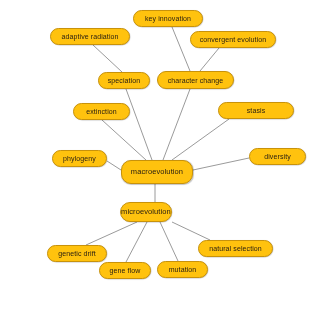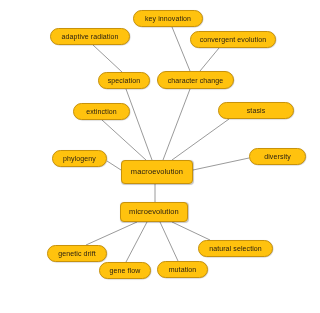--- a/index.html
+++ b/index.html
@@ -40,21 +40,21 @@
     color: #2b2112;
     font-size: 7px;
     line-height: 1;
     white-space: nowrap;
     letter-spacing: 0.1px;
     box-shadow: 0.5px 0.5px 0.8px rgba(0,0,0,0.22);
     z-index: 2;
   }
   .node.hub {
     font-size: 7.5px;
-    border-radius: 4px;
+    border-radius: 10px;
   }
 </style>
 </head>
 <body>
 
 <div id="canvas">
   <svg id="edges" viewBox="0 0 320 313" xmlns="http://www.w3.org/2000/svg">
       <line x1="172" y1="27" x2="190" y2="71" stroke="#808080"></line>
       <line x1="93" y1="45" x2="122" y2="72" stroke="#808080"></line>
       <line x1="219" y1="48" x2="200" y2="71" stroke="#808080"></line>
@@ -94,21 +94,21 @@
       </div>
       <div class="node" style="left: 52px; top: 150px; width: 55px; height: 17px; background: rgb(255, 194, 14); border-color: rgb(200, 146, 10); color: rgb(43, 33, 18);">
         <span>phylogeny</span>
       </div>
       <div class="node hub" style="left: 121px; top: 160px; width: 72px; height: 24px; background: rgb(255, 194, 14); border-color: rgb(200, 146, 10); color: rgb(43, 33, 18);">
         <span>macroevolution</span>
       </div>
       <div class="node" style="left: 249px; top: 148px; width: 57px; height: 17px; background: rgb(255, 194, 14); border-color: rgb(200, 146, 10); color: rgb(43, 33, 18);">
         <span>diversity</span>
       </div>
-      <div class="node hub" style="left: 120px; top: 202px; width: 68px; height: 20px; background: rgb(255, 194, 14); border-color: rgb(200, 146, 10); color: rgb(43, 33, 18);">
+      <div class="node hub" style="left: 120px; top: 202px; width: 52px; height: 20px; background: rgb(255, 194, 14); border-color: rgb(200, 146, 10); color: rgb(43, 33, 18);">
         <span>microevolution</span>
       </div>
       <div class="node" style="left: 47px; top: 245px; width: 60px; height: 17px; background: rgb(255, 194, 14); border-color: rgb(200, 146, 10); color: rgb(43, 33, 18);">
         <span>genetic drift</span>
       </div>
       <div class="node" style="left: 198px; top: 240px; width: 75px; height: 17px; background: rgb(255, 194, 14); border-color: rgb(200, 146, 10); color: rgb(43, 33, 18);">
         <span>natural selection</span>
       </div>
       <div class="node" style="left: 99px; top: 262px; width: 52px; height: 17px; background: rgb(255, 194, 14); border-color: rgb(200, 146, 10); color: rgb(43, 33, 18);">
         <span>gene flow</span>

